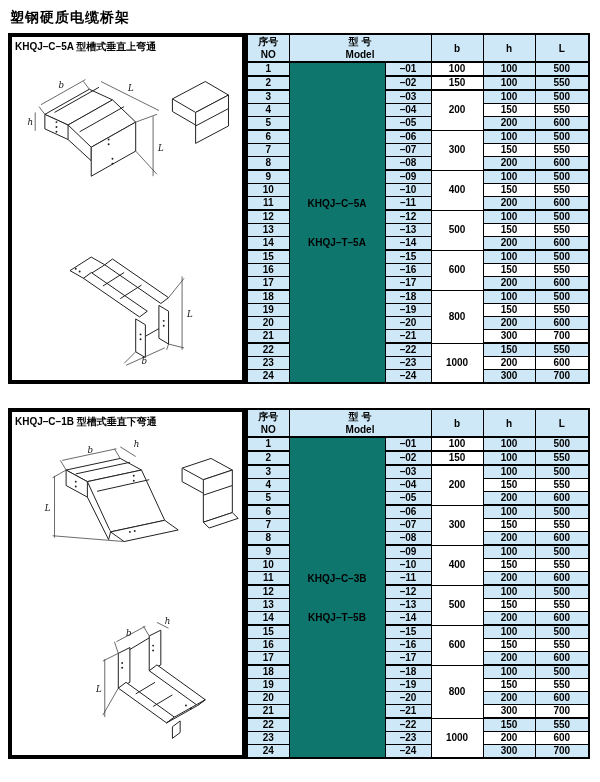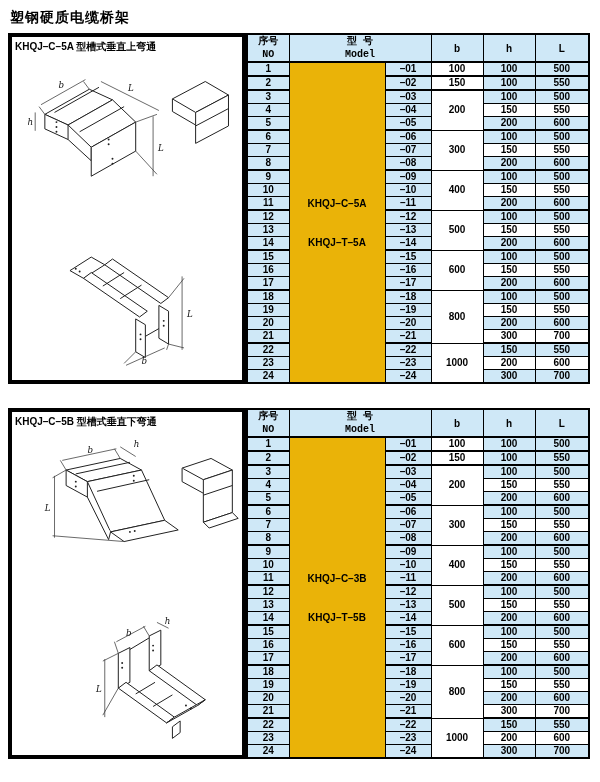--- a/index.html
+++ b/index.html
@@ -13,24 +13,24 @@
   .left-panel{width:238px;border:4px solid #000000;display:flex;flex-direction:column;box-sizing:border-box;background:#fff;}
   .caption{font-size:10px;font-weight:bold;padding:3px 3px 0 3px;white-space:nowrap;}
   .drawing{position:relative;}
   .drawing-a{height:142px;}
   .drawing-b{flex:1;}
   .drawing svg{position:absolute;left:0;top:0;width:100%;height:100%;}
   .spec-table{border-collapse:collapse;table-layout:fixed;width:342px;font-size:10px;font-weight:bold;text-align:center;border:2px solid #000;}
   .spec-table th,.spec-table td{border:1px solid #000;padding:0;height:12px;line-height:12px;overflow:hidden;}
   .spec-table thead th{height:14px;line-height:13px;background:var(--cell-fill);font-size:10px;}
   .spec-table thead tr th{border-bottom:2px solid #000;}
-  .hdr-2line div{line-height:13px;font-family:Liberation Mono, monospace;}
+  .hdr-2line div{line-height:13px;}
   td.fill{background:var(--cell-fill);}
   tr.grp-end td{border-bottom:2px solid #000;}
-  td.model-name-cell{background:#eab308;vertical-align:middle;}
+  td.model-name-cell{background:#0f766e;vertical-align:middle;}
   td.model-name-cell .mn{line-height:13px;}
   td.model-name-cell .mn + .mn{margin-top:26px;}
   .dim{font-family:"DejaVu Serif",serif;font-style:italic;font-size:9px;}
   svg path,svg line,svg polyline{vector-effect:non-scaling-stroke;}
 </style>
 </head>
 <body>
 
 <div class="page">
 
@@ -303,21 +303,21 @@
             <td class="fill">700</td>
           </tr>
         </tbody>
     </table>
   </section>
 
   <div class="section-gap"></div>
 
   <section class="product-section">
     <div class="left-panel">
-      <div class="caption">KHQJ–C–5B 型槽式垂直下弯通</div>
+      <div class="caption">KHQJ–C–1B 型槽式垂直下弯通</div>
       <div class="drawing drawing-a">
         <svg viewBox="0 0 238 142">
           <g stroke="#222" stroke-width="1" fill="#fff" stroke-linejoin="round">
             <path d="M56,40 L112,28 L134,40 L78,52 Z"></path>
             <path d="M56,40 L78,52 L78,68 L56,56 Z"></path>
             <path d="M78,52 L134,40 L158,92 L102,104 Z"></path>
             <path d="M78,68 L100,112 L102,104"></path>
             <path d="M102,104 L158,92 L172,102 L116,114 Z"></path>
             <line x1="66" y1="44" x2="122" y2="32"></line>
             <line x1="88" y1="62" x2="142" y2="50"></line>

